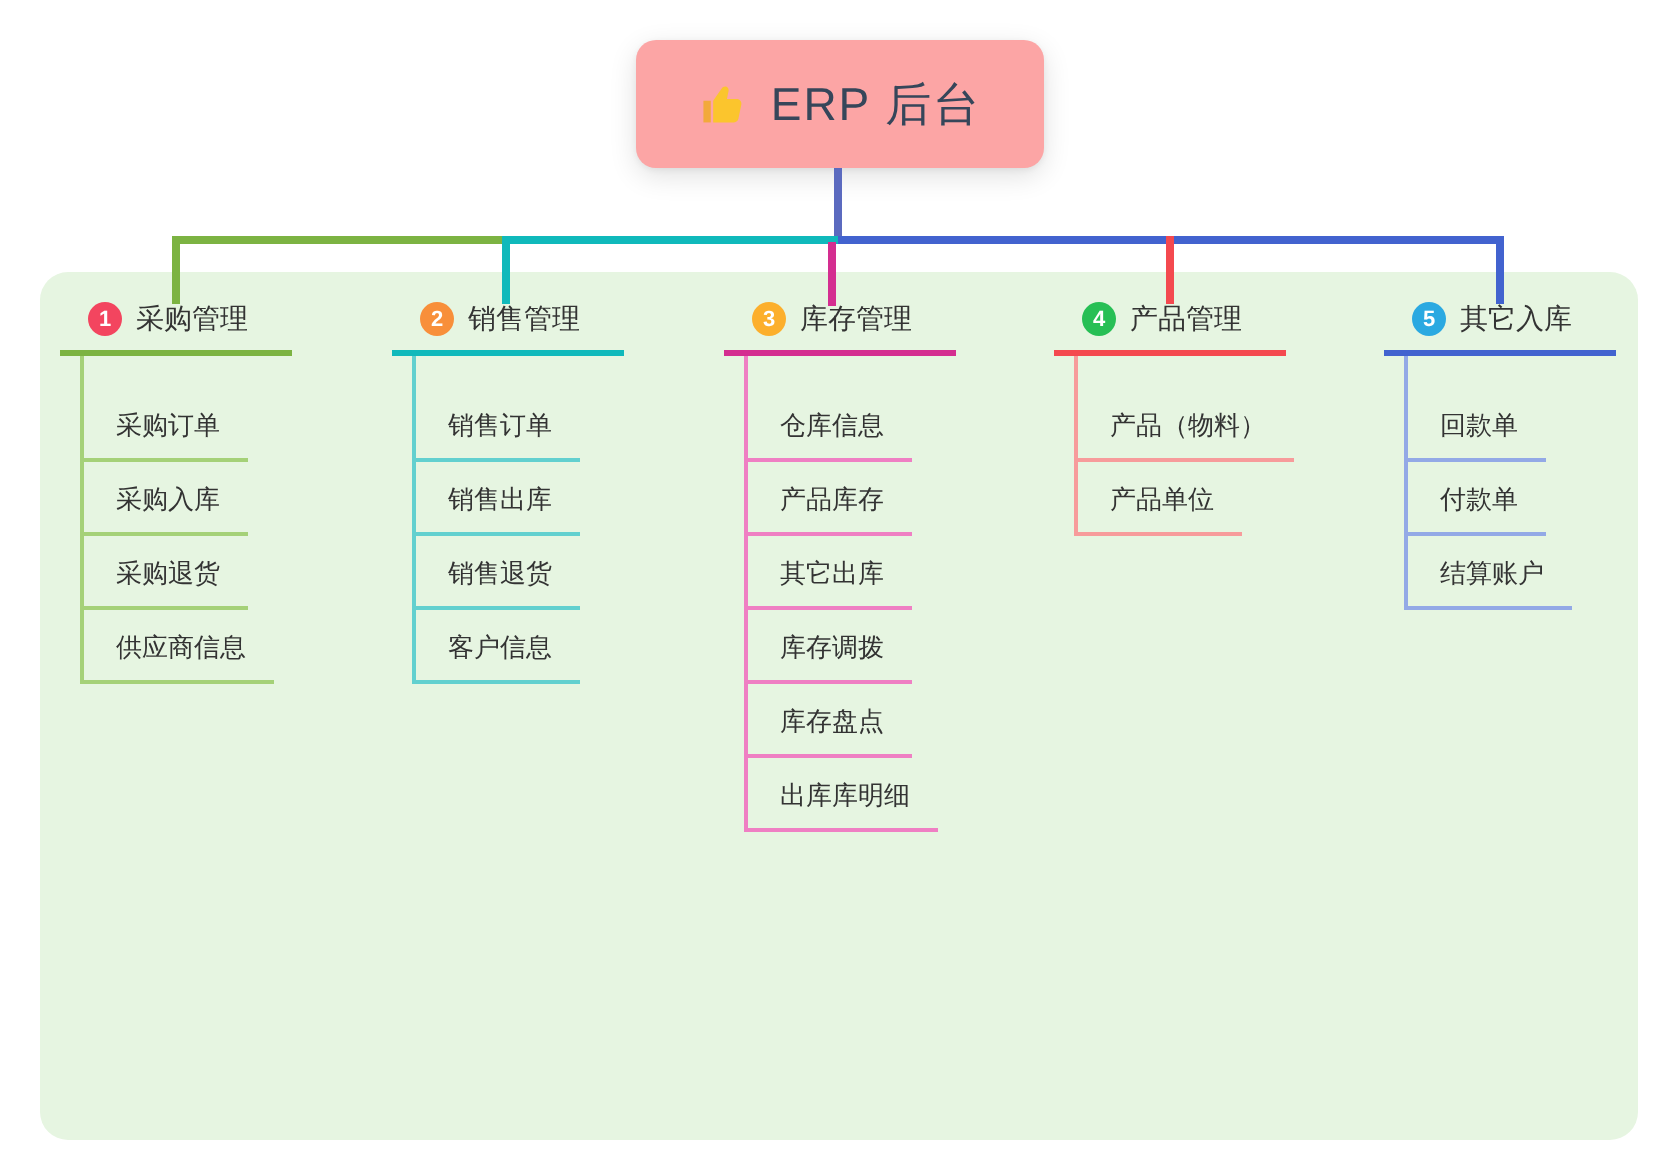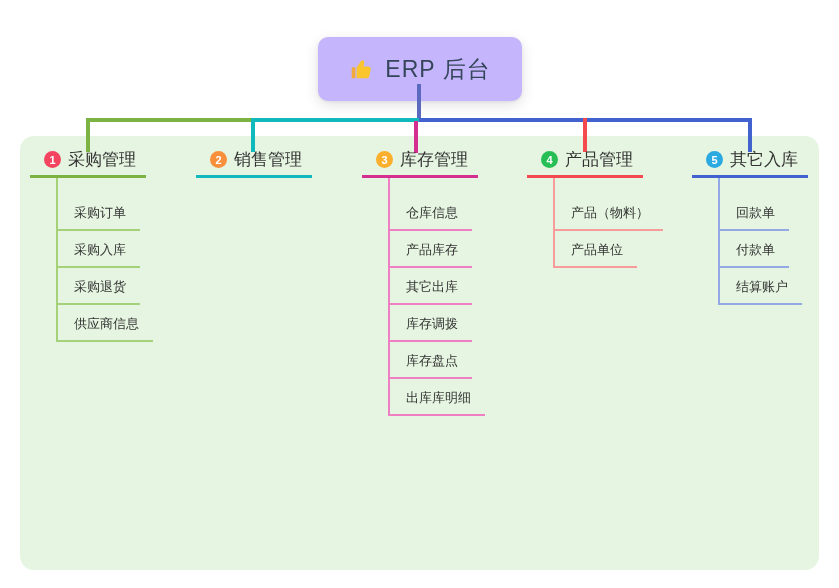--- a/index.html
+++ b/index.html
@@ -4,39 +4,39 @@
 <style>
   html,body{margin:0;padding:0;background:#ffffff;}
   body{font-family:"Liberation Sans","DejaVu Sans",sans-serif;}
   #stage{position:relative;width:839px;height:588px;background:#ffffff;overflow:hidden;}
 
   
   #panel{position:absolute;left:20px;top:136px;width:799px;height:434px;border-radius:14px;}
 
   
   #root-box{
-    position:absolute;left:318px;top:37px;width:204px;height:64px;
-    background:#c4b5fd;border-radius:10px;
+    position:absolute;left:318px;top:20px;width:204px;height:64px;
+    background:#fca5a5;border-radius:10px;
     box-shadow:0 4px 14px rgba(0,0,0,.12), 0 1px 3px rgba(0,0,0,.06);
     display:flex;align-items:center;justify-content:center;gap:10px;
     font-size:23px;color:#36465a;letter-spacing:1px;
   }
   #root-box svg{width:26px;height:26px;flex:0 0 auto;}
 
   
   .line{position:absolute;}
 
   
   .branch{position:absolute;top:147px;}
   .b-title{display:flex;align-items:center;gap:7px;height:25px;padding-left:14px;cursor:default;}
   .badge{width:17px;height:17px;border-radius:50%;color:#fff;font-size:11px;font-weight:bold;
          display:flex;align-items:center;justify-content:center;flex:0 0 auto;}
-  .b-label{font-size:17px;color:#333;white-space:nowrap;}
+  .b-label{font-size:14px;color:#333;white-space:nowrap;}
   .b-underline{width:116px;height:3px;margin-top:3px;}
-  .children{margin-left:26px;border-left:2px solid var(--line);width:max-content;}
+  .children{margin-left:10px;border-left:2px solid var(--line);width:max-content;}
   .child{
     box-sizing:border-box;height:37px;width:max-content;
     display:flex;align-items:flex-end;
     padding:0 14px 7px 16px;
     border-bottom:2px solid var(--line);
     font-size:13px;color:#333;white-space:nowrap;
   }
   .child:first-child{height:53px;}
 </style>
 </head>
@@ -79,20 +79,26 @@
           <div class="child">采购退货</div>
           <div class="child">供应商信息</div>
         </div>
   </div>
       <div class="branch" style="left: 196px; --line: #62d0cf;">
     <div class="b-title">
       <span class="badge" style="background: rgb(248, 143, 58);">2</span>
       <span class="b-label">销售管理</span>
     </div>
     <div class="b-underline" style="background: rgb(16, 185, 187);"></div>
+    <div class="children">
+          <div class="child">销售订单</div>
+          <div class="child">销售出库</div>
+          <div class="child">销售退货</div>
+          <div class="child">客户信息</div>
+        </div>
   </div>
       <div class="branch" style="left: 362px; --line: #ef7fc3;">
     <div class="b-title">
       <span class="badge" style="background: rgb(252, 175, 44);">3</span>
       <span class="b-label">库存管理</span>
     </div>
     <div class="b-underline" style="background: rgb(212, 46, 144);"></div>
     <div class="children">
           <div class="child">仓库信息</div>
           <div class="child">产品库存</div>

